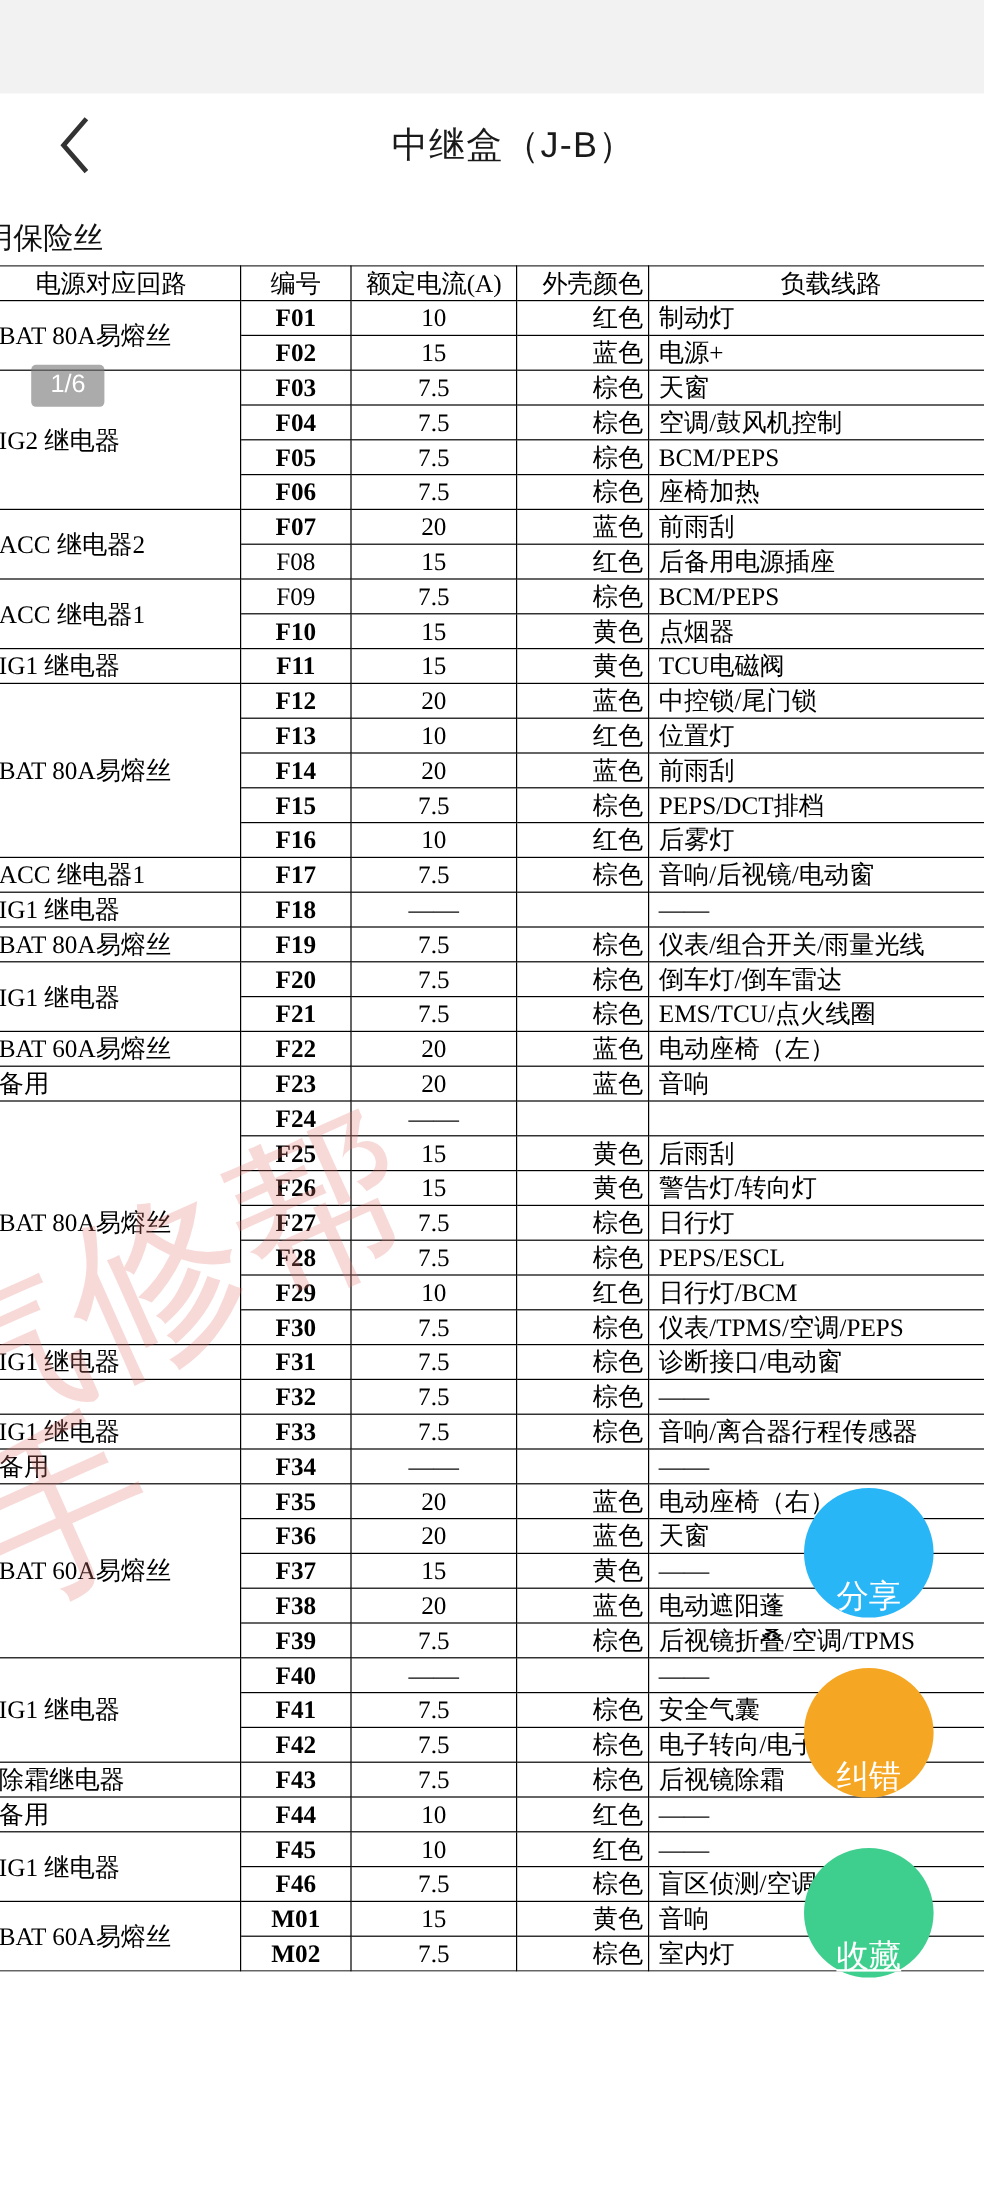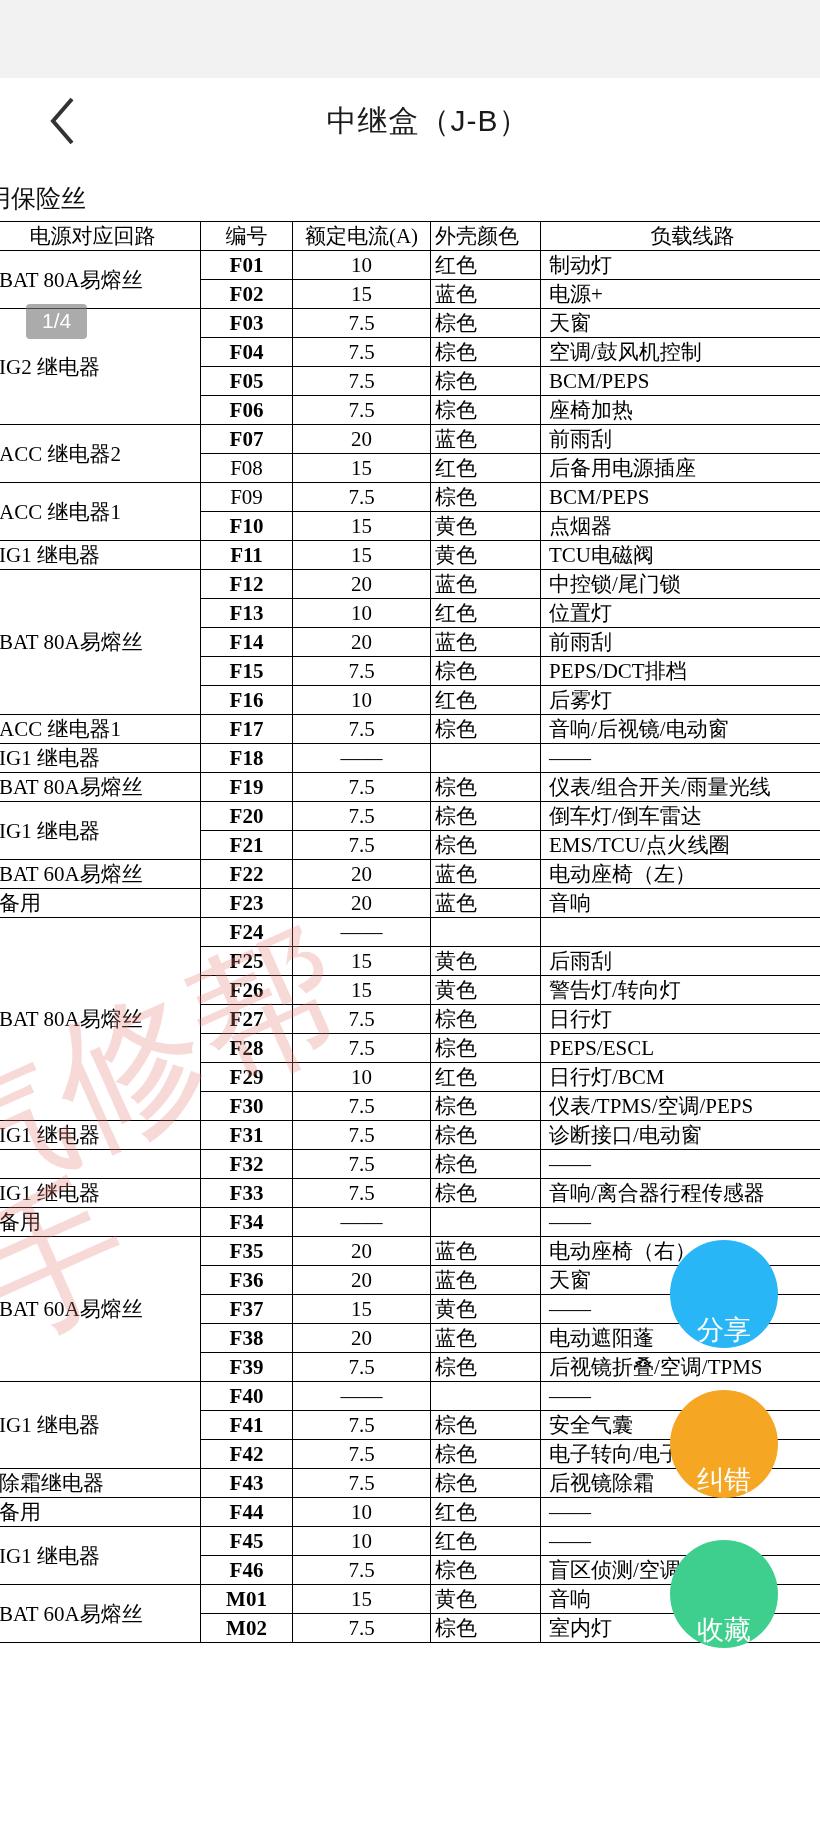--- a/index.html
+++ b/index.html
@@ -84,21 +84,21 @@
     border: 1px solid #000;
     padding: 1px 4px;
     height: 28px;
     line-height: 26px;
     vertical-align: middle;
   }
   table.fuse th { font-weight: normal; }
   .c-circuit { width: 212px; padding-left: 10px !important; text-align: left; }
   .c-no      { width: 92px;  text-align: center; font-weight: bold; }
   .c-amp     { width: 138px; text-align: center; }
-  .c-color   { width: 110px; text-align: left; }
+  .c-color   { width: 110px; text-align: right; }
   .c-load    { width: 308px; text-align: left; padding-left: 8px !important; }
   thead th.c-circuit { text-align: center; padding-left: 0 !important;}
   thead th.c-load { text-align: center; padding-left: 0 !important;}
   .bold { font-weight: normal; }
   .watermark {
     position: absolute;
     left: -30px;
     top: 780px;
     width: 560px;
     height: 480px;
@@ -119,39 +119,39 @@
     display: flex;
     align-items: flex-end;
     justify-content: center;
     color: #ffffff;
     font-size: 27px;
     cursor: pointer;
     z-index: 40;
   }
   .fab-share { top: 1240px; background: #29b6f6; }
   .fab-error { top: 1390px; background: #f5a623; }
-  .fab-fav   { top: 1540px; background: #3ecf8e; }
+  .fab-fav   { top: 1540px; background: #3ecf8e; text-decoration: underline; }
 </style>
 </head>
 <body>
 
 <div class="statusbar"></div>
 
 <div class="appbar">
   <div class="back-btn">
     <svg width="34" height="56" viewBox="0 0 34 56">
       <polyline points="26,6 7,28 26,50" fill="none" stroke="#333" stroke-width="4"></polyline>
     </svg>
   </div>
   <div class="appbar-title">中继盒（J-B）</div>
 </div>
 
 <div class="content">
   <div class="section-title">用保险丝</div>
-  <div class="page-badge">1/4</div>
+  <div class="page-badge">1/6</div>
 
   <div class="watermark">汽修帮手</div>
 
   <div class="table-wrap">
     <table class="fuse">
       <thead>
         <tr>
           <th class="c-circuit">电源对应回路</th>
           <th class="c-no">编号</th>
           <th class="c-amp">额定电流(A)</th>

